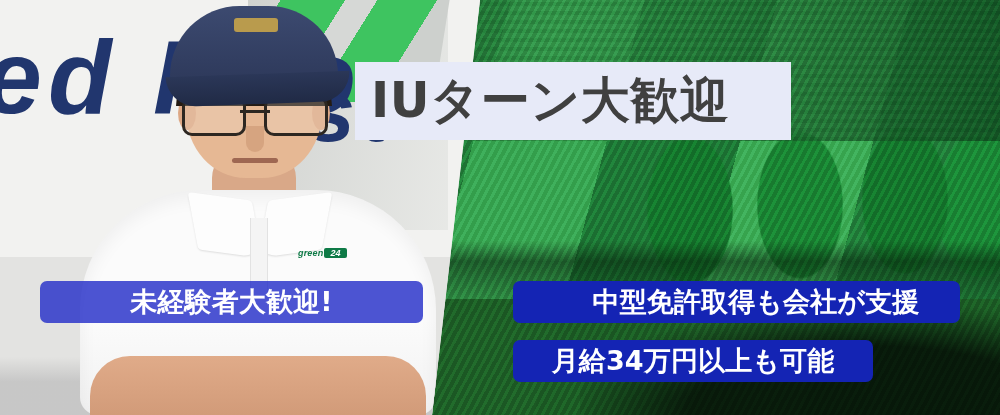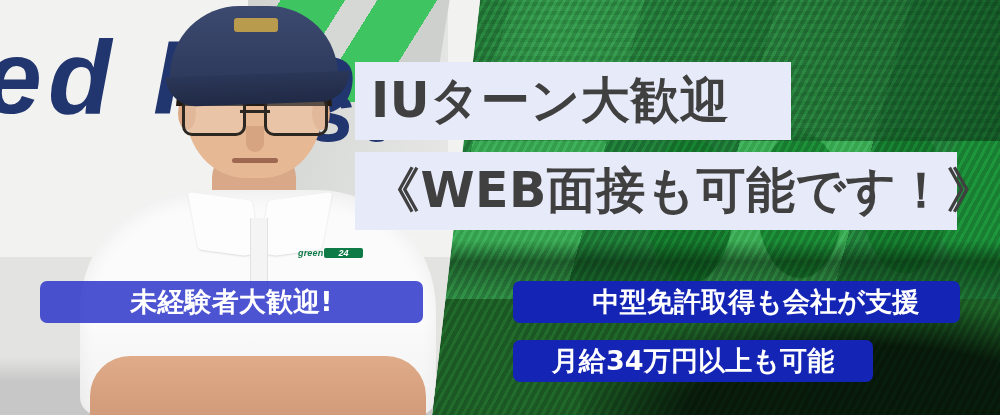--- a/index.html
+++ b/index.html
@@ -119,21 +119,21 @@
   .collar-l{left:86px;transform:skewX(18deg) rotate(8deg);border-radius:4px 4px 20px 4px;}
   .collar-r{left:156px;transform:skewX(-18deg) rotate(-8deg);border-radius:4px 4px 4px 20px;}
   .placket{position:absolute;left:142px;top:218px;width:16px;height:78px;background:#f4f4f4;border-left:1px solid #e2e2e2;border-right:1px solid #e2e2e2;}
   .shirt-logo{
     position:absolute;left:190px;top:248px;
     color:#0e7a46;font-size:9px;font-weight:700;font-style:italic;
     letter-spacing:.02em;white-space:nowrap;
   }
   .shirt-logo .mark{
     display:inline-block;background:#0e7a46;color:#fff;
-    padding:0 14px;border-radius:2px;font-size:9px;margin-left:1px;
+    padding:0 6px;border-radius:2px;font-size:9px;margin-left:1px;
   }
   .arms{
     position:absolute;left:-18px;top:356px;width:336px;height:70px;
     background:linear-gradient(to bottom,#e0ab89,#cf9876);
     border-radius:40px 40px 0 0;
   }
   .head{position:absolute;left:78px;top:28px;width:136px;height:150px;background:#e6b894;border-radius:48% 48% 44% 44%;}
   .ear-l{position:absolute;left:70px;top:96px;width:18px;height:34px;background:#dda885;border-radius:50%;}
   .ear-r{position:absolute;left:204px;top:96px;width:18px;height:34px;background:#dda885;border-radius:50%;}
   .cap{
@@ -231,19 +231,18 @@
       </div>
       <div class="nose"></div>
       <div class="mouth"></div>
       <div class="cap"></div>
       <div class="cap-emblem"></div>
       <div class="brim"></div>
     </div>
   </div>
 
   <div class="headline" id="headline-1">IUターン大歓迎</div>
-  <div class="headline" id="headline-2">《WEB面接も可能です！》</div>
 
   <div class="pill translucent" id="pill-1">未経験者大歓迎!</div>
   <div class="pill solid" id="pill-2">中型免許取得も会社が支援</div>
   <div class="pill solid" id="pill-4">月給34万円以上も可能</div>
 
 </div>
 
 </body></html>

